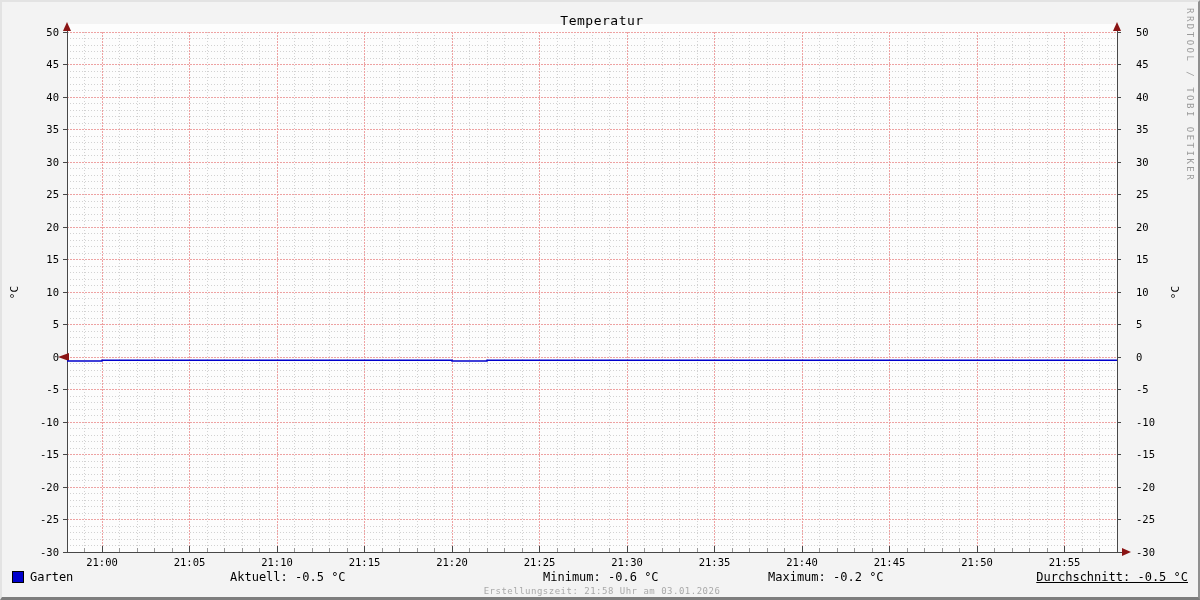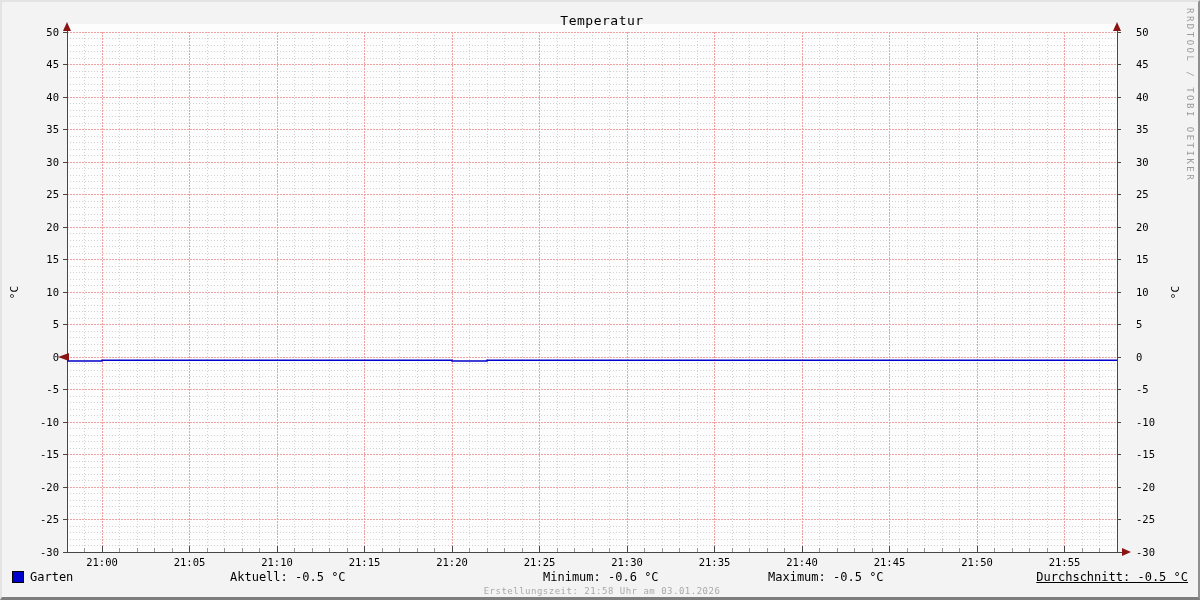--- a/index.html
+++ b/index.html
@@ -342,19 +342,19 @@
 
   <div class="watermark">RRDTOOL / TOBI OETIKER</div>
 
   <div class="legend-row">
     <div class="legend-key">
       <span class="swatch" style="background: rgb(0, 0, 204);"></span>
       <span>Garten</span>
     </div>
     <span class="stat stat-aktuell">Aktuell: -0.5 °C</span>
     <span class="stat stat-minimum">Minimum: -0.6 °C</span>
-    <span class="stat stat-maximum">Maximum: -0.5 °C</span>
+    <span class="stat stat-maximum">Maximum: -0.2 °C</span>
     <span class="stat stat-durchschnitt">Durchschnitt: -0.5 °C</span>
   </div>
 
   <div class="footer">Erstellungszeit: 21:58 Uhr am 03.01.2026</div>
 
 </div>
 
 </body></html>

